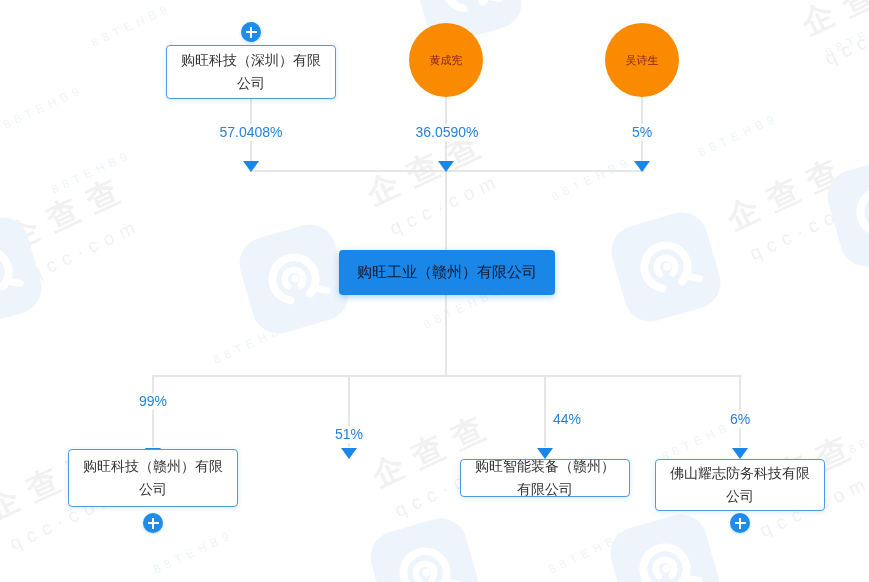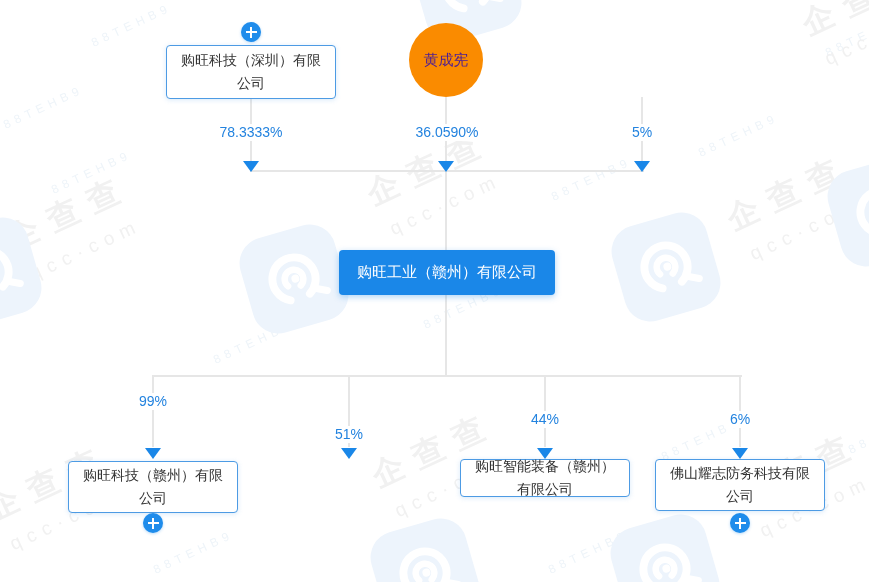--- a/index.html
+++ b/index.html
@@ -34,26 +34,26 @@
   
   .cbox {
     position:absolute; z-index:3; box-sizing:border-box;
     width:170px; background:#fff; border:1px solid #4d9be4; border-radius:4px;
     color:#333; font-size:14px; line-height:23px; text-align:center;
     display:flex; align-items:center; justify-content:center; padding:3px 14px;
     box-shadow:0 1px 5px rgba(77,155,228,0.22); cursor:pointer;
   }
   .person {
     position:absolute; z-index:3; width:74px; height:74px; border-radius:50%;
-    background:#fa8b00; color:#4c1d95; font-size:15px;
+    background:#fa8b00; color:#7f1d1d; font-size:11px;
     display:flex; align-items:center; justify-content:center; cursor:pointer;text-align:right;
   }
   .root-box {
     position:absolute; z-index:3; left:339px; top:250px; width:216px; height:45px;
-    background:#1a87e8; border-radius:4px; color:#ffffff; font-size:15px;
+    background:#1a87e8; border-radius:4px; color:#0f172a; font-size:15px;
     display:flex; align-items:center; justify-content:center;
     box-shadow:0 2px 6px rgba(26,135,232,0.35); cursor:pointer;
   }
   .plus {
     position:absolute; z-index:4; width:20px; height:20px; border-radius:50%;
     background:#1f8ceb; cursor:pointer; box-shadow:0 1px 3px rgba(26,135,232,0.3);
   }
   .plus::before { content:""; position:absolute; left:4.5px; top:9px; width:11px; height:2px; background:#fff; }
   .plus::after  { content:""; position:absolute; left:9px; top:4.5px; width:2px; height:11px; background:#fff; }
 </style>
@@ -178,34 +178,35 @@
 
   <div class="arrow-down" style="left:243px;top:161px"></div>
   <div class="arrow-down" style="left:438px;top:161px"></div>
   <div class="arrow-down" style="left:634px;top:161px"></div>
 
   <div class="arrow-down" style="left:145px;top:448px"></div>
   <div class="arrow-down" style="left:341px;top:448px"></div>
   <div class="arrow-down" style="left:537px;top:448px"></div>
   <div class="arrow-down" style="left:732px;top:448px"></div>
 
-  <div class="pct" style="left:251px;top:124px">78.3333%</div>
+  <div class="pct" style="left:251px;top:124px">57.0408%</div>
   <div class="pct" style="left:447px;top:124px">36.0590%</div>
   <div class="pct" style="left:642px;top:124px">5%</div>
 
   <div class="plus" style="left:241px;top:22px"></div>
   <div class="cbox" style="left:166px;top:45px;height:54px">购旺科技（深圳）有限公司</div>
   <div class="person" style="left:409px;top:23px">黄成宪</div>
+  <div class="person" style="left:605px;top:23px">吴诗生</div>
 
   <div class="root-box">购旺工业（赣州）有限公司</div>
 
   <div class="pct" style="left:153px;top:393px">99%</div>
   <div class="pct" style="left:349px;top:426px">51%</div>
-  <div class="pct" style="left:545px;top:411px">44%</div>
+  <div class="pct" style="left:567px;top:411px">44%</div>
   <div class="pct" style="left:740px;top:411px">6%</div>
 
-  <div class="cbox" style="left:68px;top:461px;height:52px">购旺科技（赣州）有限公司</div>
+  <div class="cbox" style="left:68px;top:449px;height:58px">购旺科技（赣州）有限公司</div>
   <div class="cbox" style="left:460px;top:459px;height:38px">购旺智能装备（赣州）有限公司</div>
   <div class="cbox" style="left:655px;top:459px;height:52px">佛山耀志防务科技有限公司</div>
   <div class="plus" style="left:143px;top:513px"></div>
   <div class="plus" style="left:730px;top:513px"></div>
 
 </div>
 
 </body></html>

